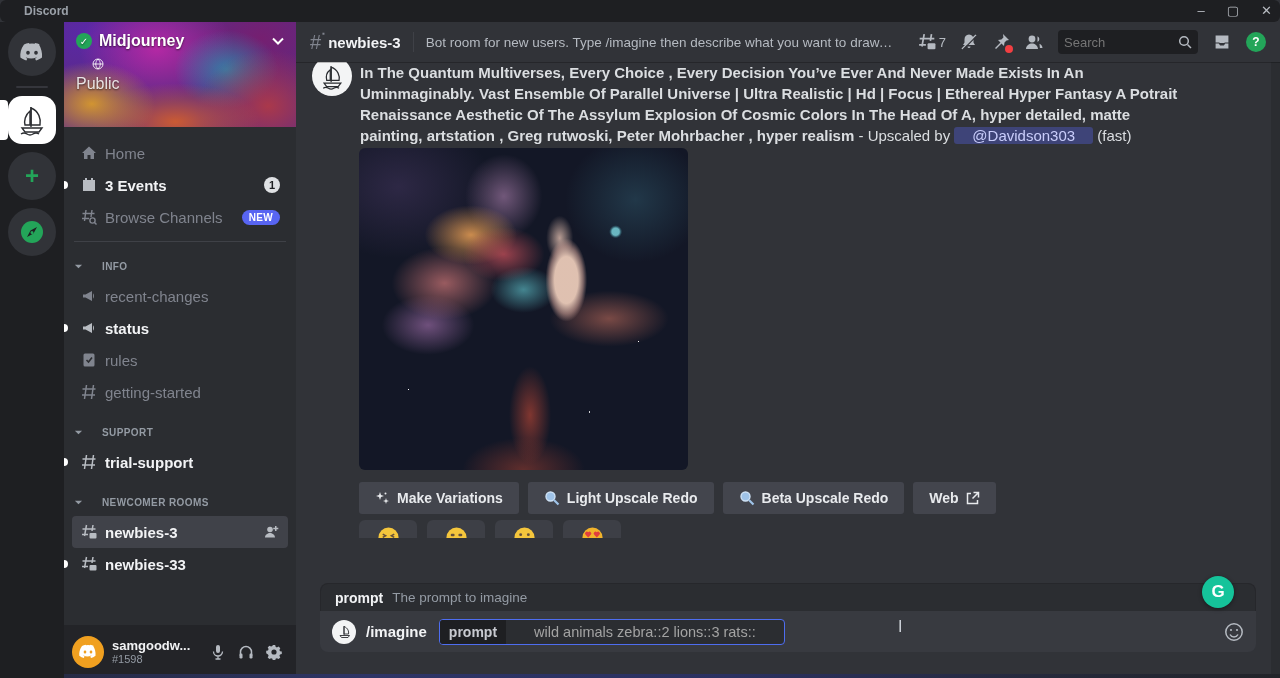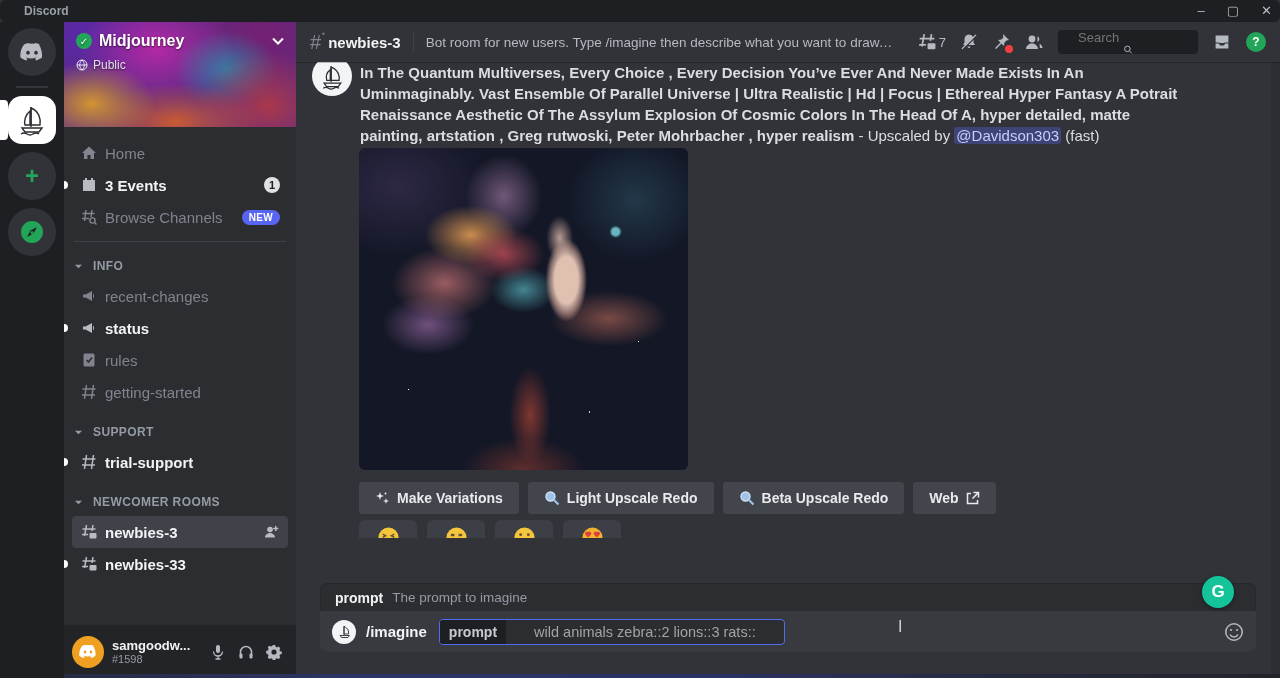--- a/index.html
+++ b/index.html
@@ -29,33 +29,33 @@
       radial-gradient(ellipse 120px 55px at 48% 95%, rgba(214,96,42,.9), transparent 70%),
       radial-gradient(ellipse 100px 80px at 88% 80%, rgba(190,60,60,.8), transparent 70%),
       radial-gradient(ellipse 80px 60px at 70% 45%, rgba(44,143,174,.8), transparent 65%),
       radial-gradient(ellipse 110px 80px at 40% 25%, rgba(196,40,168,.85), transparent 70%),
       radial-gradient(ellipse 120px 90px at 85% 15%, rgba(120,30,110,.9), transparent 70%),
       radial-gradient(ellipse 140px 90px at 10% 10%, rgba(90,40,170,.9), transparent 70%),
       #5b2a86; }
   .banner-head { position:absolute; left:0; top:0; width:100%; padding:10px 12px 0 12px; display:flex; align-items:center; text-shadow:0 1px 2px rgba(0,0,0,.6); }
   .verified { width:16px; height:16px; border-radius:50%; background:#23a559; color:#fff; font-size:10px; display:inline-flex; align-items:center; justify-content:center; margin-right:7px; flex:none; }
   .server-name { color:#fff; font-size:16px; font-weight:bold; flex:1; }
-  .banner-sub { position:absolute; left:12px; top:36px; display:flex; align-items:center; gap:5px; color:rgba(255,255,255,.85); font-size:12px; text-shadow:0 1px 2px rgba(0,0,0,.6); }
+  .banner-sub { position:absolute; left:12px; top:36px; display:flex; align-items:center; gap:5px; color:rgba(255,255,255,.85); font-size:16px; text-shadow:0 1px 2px rgba(0,0,0,.6);flex-direction:column; }
   .chevron { color:#fff; }
 
   .chan-list { position:absolute; top:105px; bottom:53px; left:0; right:0; padding:10px 8px 0 8px; overflow:hidden; }
   .ch-row { position:relative; height:32px; display:flex; align-items:center; gap:7px; padding:0 8px; border-radius:4px; color:#80848e; font-size:15px; }
   .ch-row .label { flex:1; white-space:nowrap; overflow:hidden; }
   .ch-row.unread { color:#f2f3f5; font-weight:bold; }
   .ch-row.unread::before { content:""; position:absolute; left:-8px; top:12px; width:4px; height:8px; background:#fff; border-radius:0 4px 4px 0; }
   .ch-row.selected { background:#404249; color:#f2f3f5; font-weight:bold; }
   .ico { width:18px; height:18px; flex:none; display:inline-flex; align-items:center; justify-content:center; color:#80848e; }
   .ch-row.unread .ico, .ch-row.selected .ico { color:#b8bcc2; }
   .divider-h { height:1px; background:#3f4147; margin:8px 2px; }
-  .section-h { display:flex; align-items:center; gap:10px; color:#949ba4; font-size:12px; font-weight:bold; letter-spacing:.4px; padding:0 2px; margin:14px 0 4px 0; height:20px; }
+  .section-h { display:flex; align-items:center; gap:19px; color:#949ba4; font-size:10px; font-weight:bold; letter-spacing:.4px; padding:0 2px; margin:14px 0 4px 0; height:20px; }
   .badge-num { background:#dfe1e4; color:#1e1f22; min-width:16px; height:16px; border-radius:8px; font-size:11px; font-weight:bold; display:flex; align-items:center; justify-content:center; padding:0 4px; }
   .badge-new { background:#5865f2; color:#fff; font-size:10px; font-weight:bold; border-radius:8px; padding:2px 7px; letter-spacing:.3px; }
 
   .user-area { position:absolute; left:0; bottom:0; width:232px; height:53px; background:#232428; display:flex; align-items:center; padding:0 8px; }
   .user-avatar { width:32px; height:32px; border-radius:50%; background:#f0a020; display:flex; align-items:center; justify-content:center; flex:none; }
   .user-names { flex:1; margin-left:8px; overflow:hidden; }
   .user-name { color:#f2f3f5; font-size:13px; font-weight:bold; white-space:nowrap; }
   .user-tag { color:#949ba4; font-size:11px; }
   .user-btn { width:28px; height:28px; display:flex; align-items:center; justify-content:center; color:#b5bac1; border-radius:4px; }
 
@@ -64,30 +64,30 @@
   .chat-header { position:absolute; left:0; top:0; width:100%; height:40px; display:flex; align-items:center; padding:0 14px; box-shadow:0 1px 0 rgba(0,0,0,.24); background:#313338; z-index:5; }
   .chat-header .hash { font-size:20px; color:#80848e; position:relative; margin-right:7px; }
   .hash-badge { position:absolute; right:-4px; top:-2px; font-size:8px; color:#80848e; }
   .chat-title { color:#f2f3f5; font-weight:bold; font-size:15px; }
   .vdiv { width:1px; height:20px; background:#3f4147; margin:0 12px; }
   .topic { color:#b5bac1; font-size:13.5px; white-space:nowrap; overflow:hidden; text-overflow:ellipsis; max-width:470px; }
   .hdr-icons { margin-left:auto; display:flex; align-items:center; gap:14px; color:#b5bac1; }
   .hdr-ico { position:relative; display:flex; align-items:center; gap:3px; }
   .thread-count { font-size:13px; color:#b5bac1; }
   .pin-dot { position:absolute; right:-3px; bottom:-2px; width:8px; height:8px; border-radius:50%; background:#f23f42; }
-  .search-box { width:140px; height:24px; background:#1e1f22; border-radius:4px; display:flex; align-items:center; padding:0 6px;flex-direction:column; }
+  .search-box { width:140px; height:24px; background:#1e1f22; border-radius:4px; display:flex; align-items:center; padding:0 6px; }
   .search-box input { flex:1; background:transparent; border:none; outline:none; color:#b5bac1; font-size:13px; width:100px; font-family:inherit; }
   .help-circle { width:20px; height:20px; border-radius:50%; background:#23a559; color:#fff; font-size:12px; font-weight:bold; display:flex; align-items:center; justify-content:center; }
 
   .chat { position:absolute; left:0; top:40px; right:0; bottom:140px; overflow:hidden; }
   .msg-avatar { position:absolute; left:16px; top:-6px; width:40px; height:40px; border-radius:50%; background:#f3f4f5; display:flex; align-items:center; justify-content:center; overflow:hidden; }
   .msg-body { position:absolute; left:64px; top:0px; width:824px; }
   .msg-text { color:#dbdee1; font-size:15px; line-height:21px; font-weight:bold; }
   .msg-text .plain { font-weight:normal; color:#dbdee1; }
-  .mention { background:rgba(88,101,242,.35); color:#c9cdfb; border-radius:3px; padding:0 2px; font-weight:normal; }
+  .mention { background:rgba(88,101,242,.35); color:#c9cdfb; border-radius:3px; padding:0 18px; font-weight:normal; }
 
   .art { position:absolute; left:63px; top:86px; width:329px; height:322px; border-radius:6px; overflow:hidden;
     background:
       radial-gradient(circle 9px at 78% 26%, rgba(110,190,200,.95) 0 40%, rgba(79,168,184,.3) 60%, transparent 72%),
       radial-gradient(ellipse 26px 52px at 63% 41%, rgba(234,202,184,.95) 0 45%, rgba(214,168,156,.55) 65%, transparent 80%),
       radial-gradient(ellipse 18px 30px at 61% 28%, rgba(225,190,175,.8), transparent 75%),
       radial-gradient(ellipse 60px 40px at 44% 33%, rgba(200,80,90,.75), transparent 68%),
       radial-gradient(ellipse 50px 35px at 50% 44%, rgba(80,160,170,.8), transparent 66%),
       radial-gradient(ellipse 70px 45px at 34% 27%, rgba(235,160,85,.85), transparent 66%),
       radial-gradient(ellipse 80px 55px at 26% 42%, rgba(210,120,120,.7), transparent 66%),

